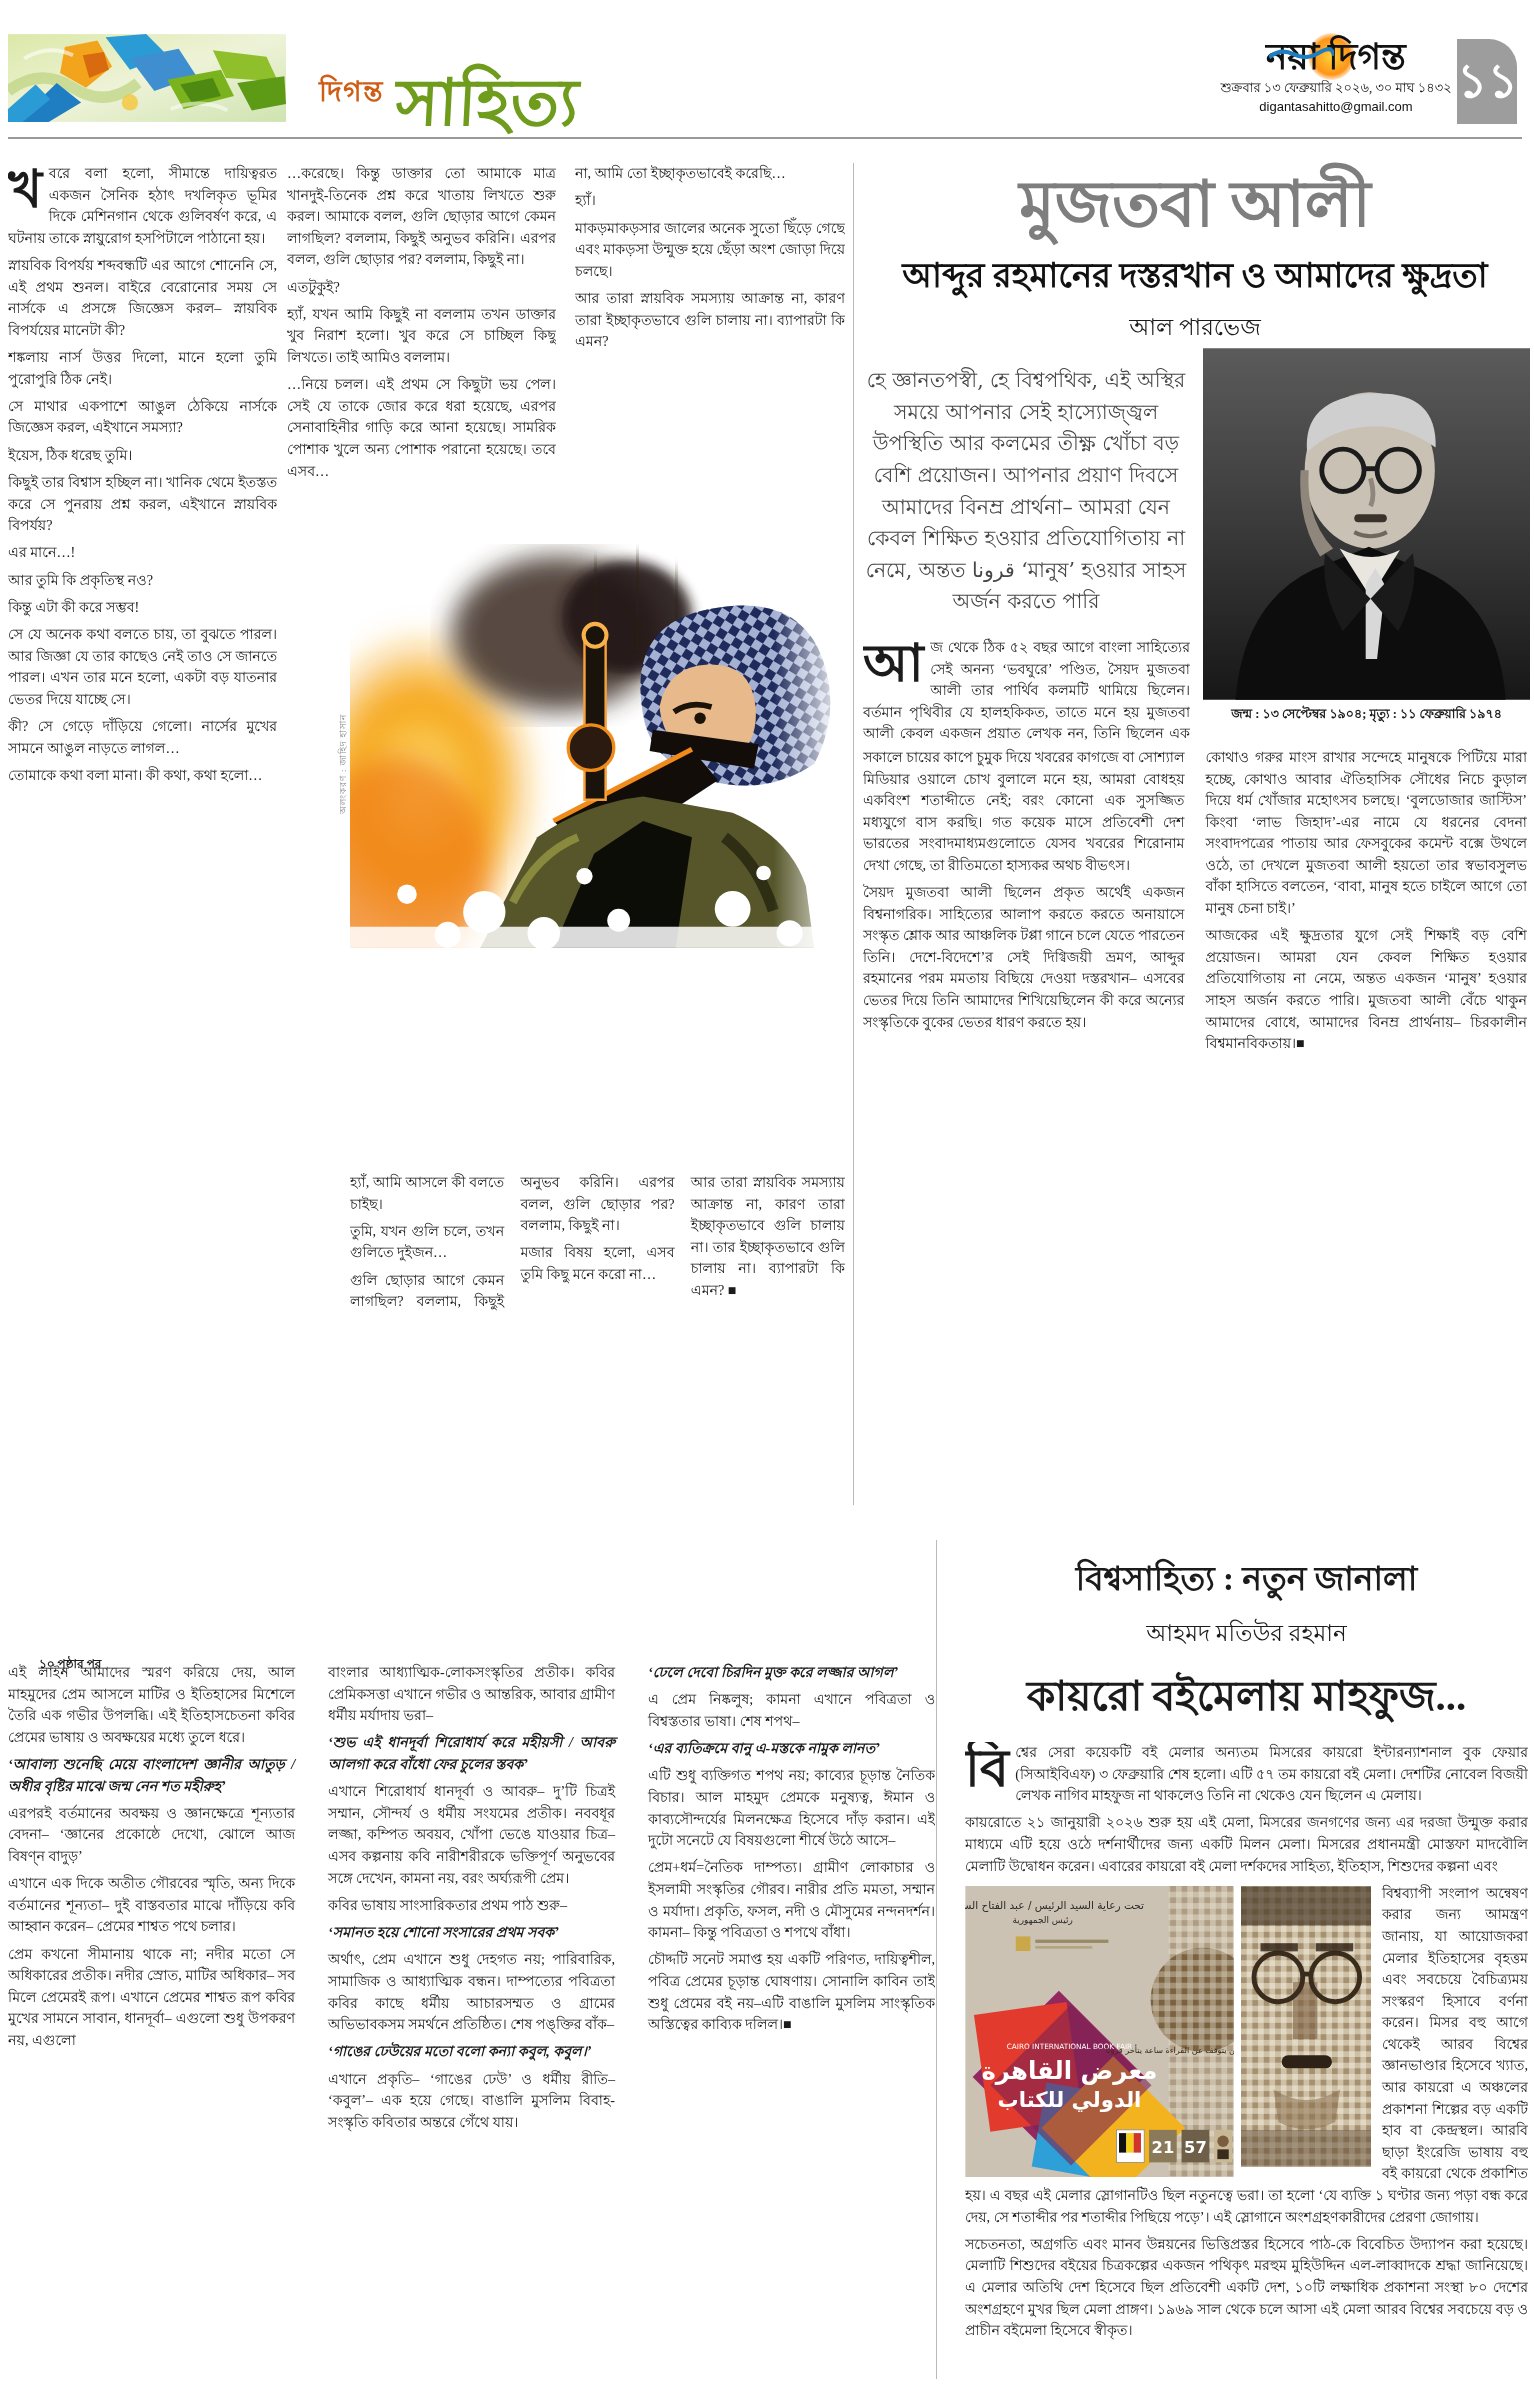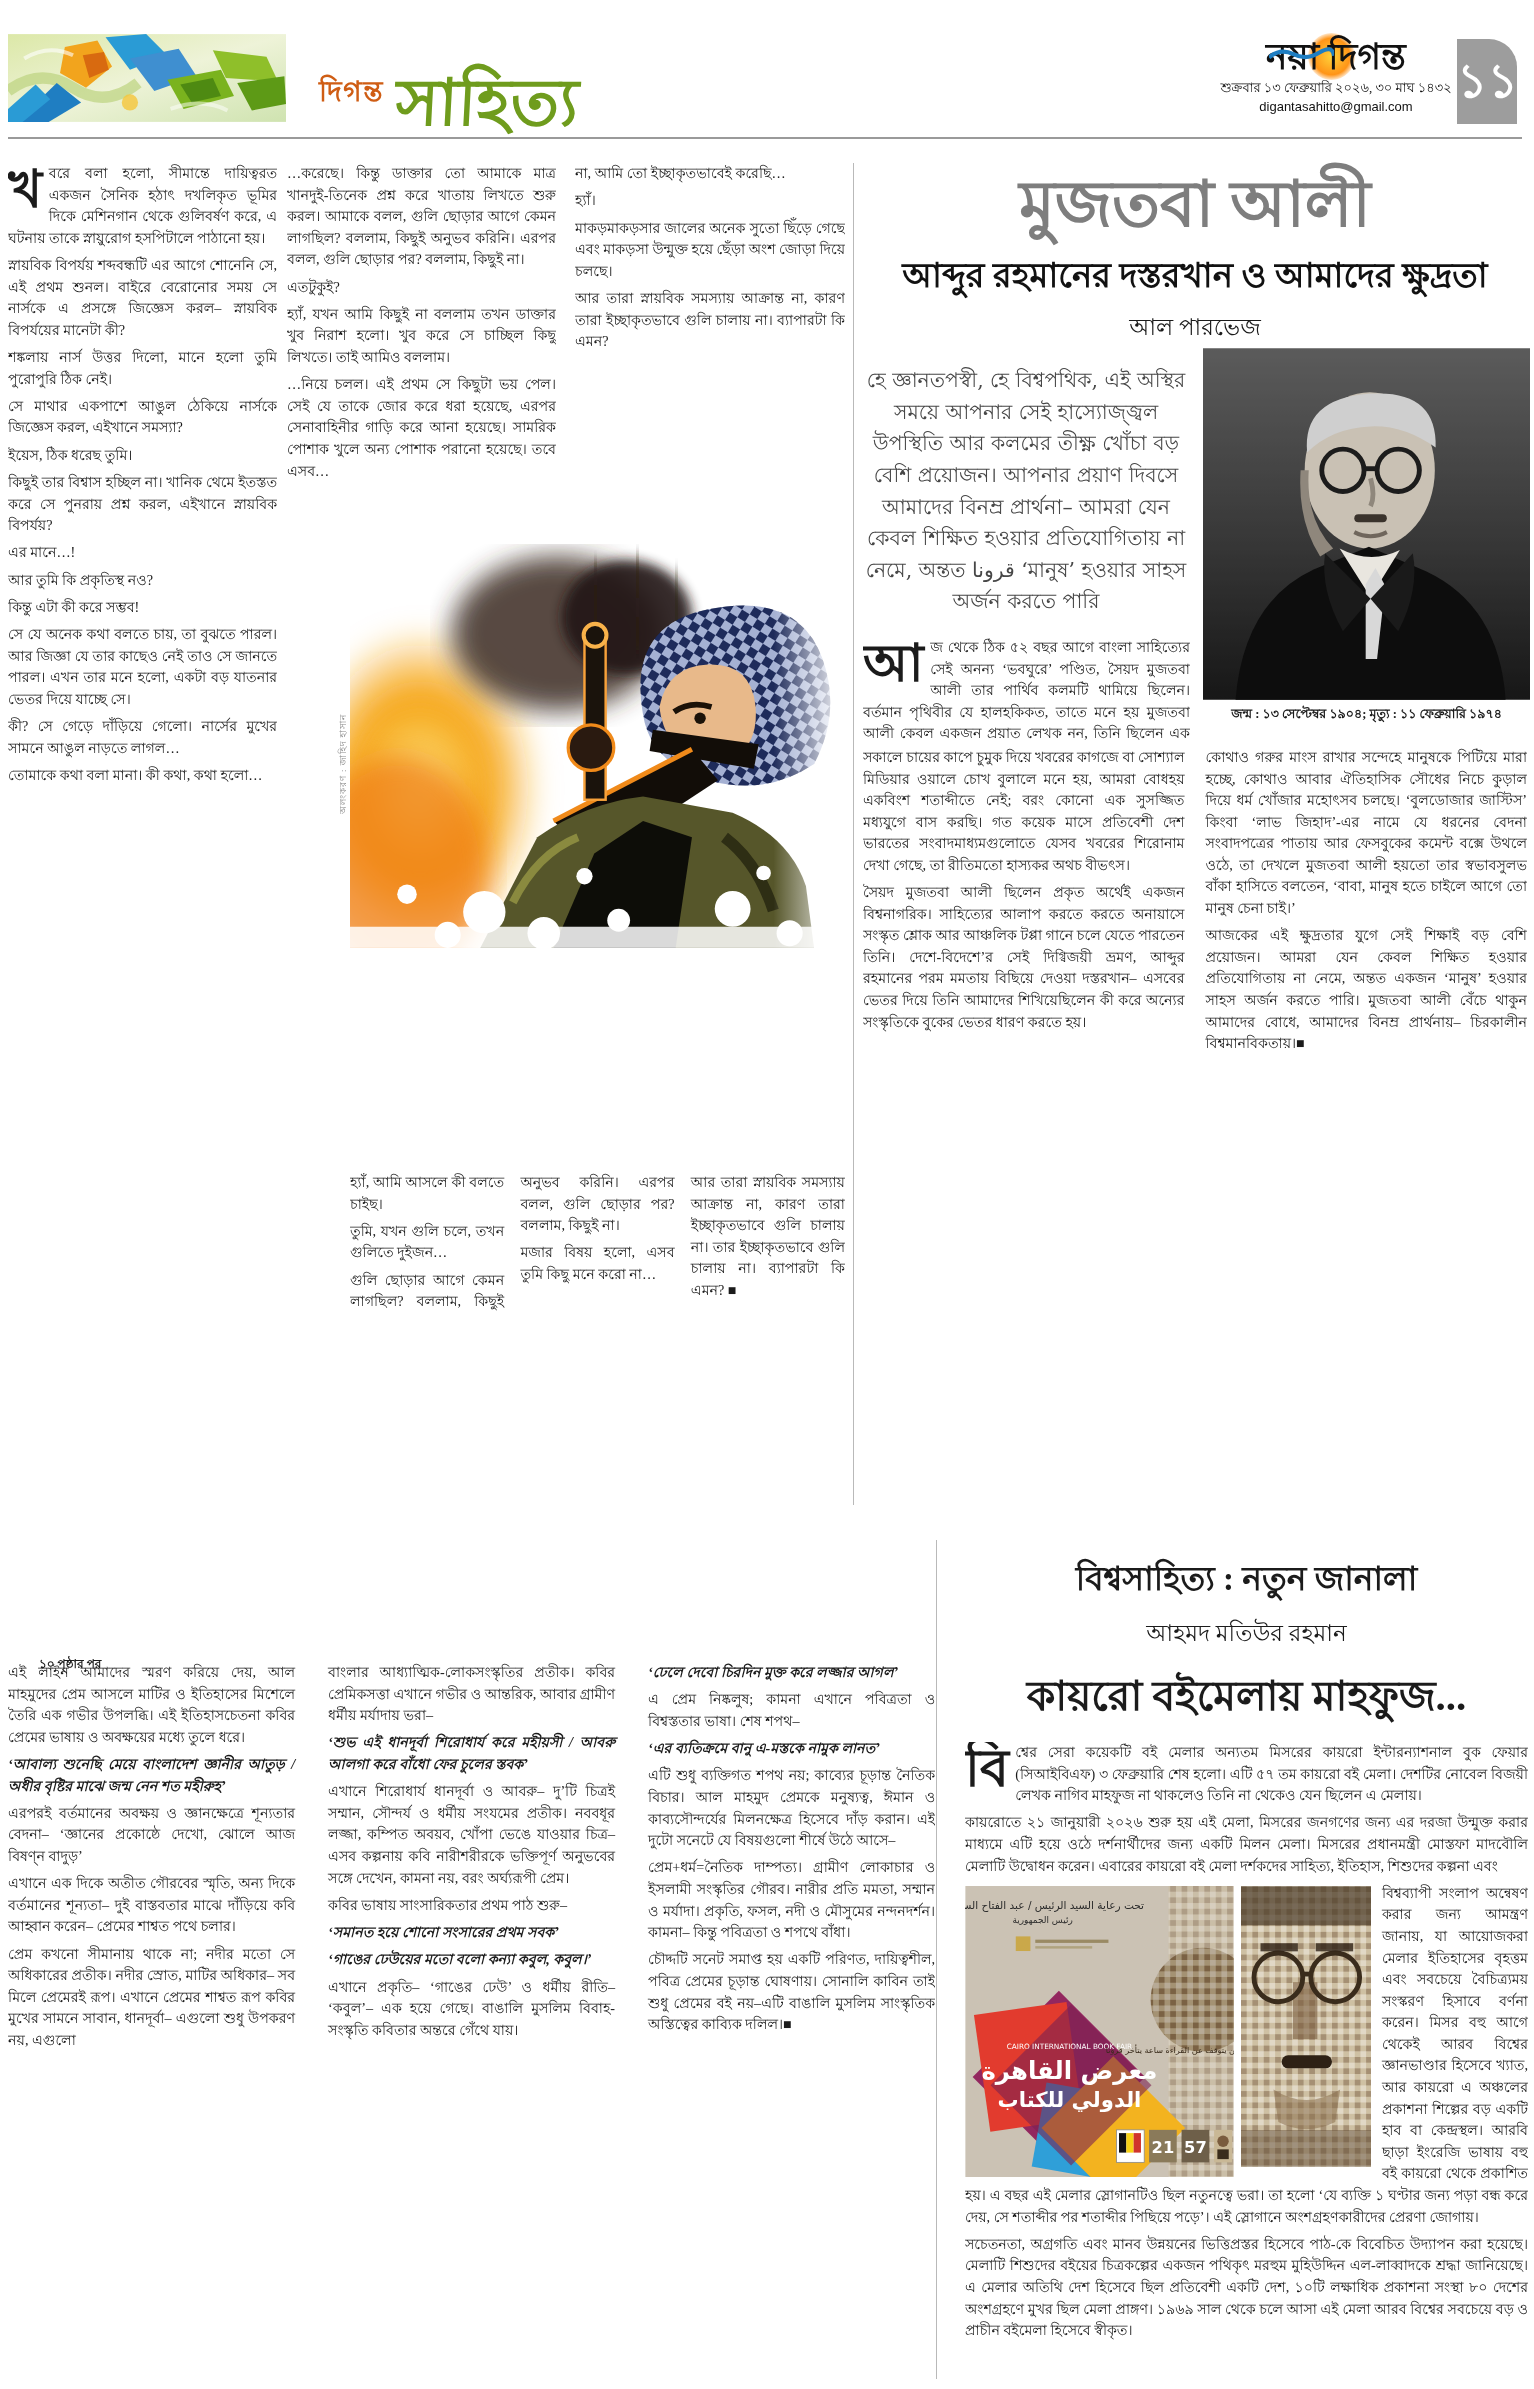--- a/index.html
+++ b/index.html
@@ -268,20 +268,21 @@
       <p>এরপরই বর্তমানের অবক্ষয় ও জ্ঞানক্ষেত্রে শূন্যতার বেদনা– ‘জ্ঞানের প্রকোষ্ঠে দেখো, ঝোলে আজ বিষণ্ন বাদুড়’</p>
       <p>এখানে এক দিকে অতীত গৌরবের স্মৃতি, অন্য দিকে বর্তমানের শূন্যতা– দুই বাস্তবতার মাঝে দাঁড়িয়ে কবি আহ্বান করেন– প্রেমের শাশ্বত পথে চলার।</p>
       <p>প্রেম কখনো সীমানায় থাকে না; নদীর মতো সে অধিকারের প্রতীক। নদীর স্রোত, মাটির অধিকার– সব মিলে প্রেমেরই রূপ। এখানে প্রেমের শাশ্বত রূপ কবির মুখের সামনে সাবান, ধানদূর্বা– এগুলো শুধু উপকরণ নয়, এগুলো</p>
     </div>
     <div class="bcol">
       <p>বাংলার আধ্যাত্মিক-লোকসংস্কৃতির প্রতীক। কবির প্রেমিকসত্তা এখানে গভীর ও আন্তরিক, আবার গ্রামীণ ধর্মীয় মর্যাদায় ভরা–</p>
       <p class="poem">‘শুভ এই ধানদূর্বা শিরোধার্য করে মহীয়সী / আবরু আলগা করে বাঁধো ফের চুলের স্তবক’</p>
       <p>এখানে শিরোধার্য ধানদূর্বা ও আবরু– দু’টি চিত্রই সম্মান, সৌন্দর্য ও ধর্মীয় সংযমের প্রতীক। নববধূর লজ্জা, কম্পিত অবয়ব, খোঁপা ভেঙে যাওয়ার চিত্র– এসব কল্পনায় কবি নারীশরীরকে ভক্তিপূর্ণ অনুভবের সঙ্গে দেখেন, কামনা নয়, বরং অর্ঘ্যরূপী প্রেম।</p>
       <p>কবির ভাষায় সাংসারিকতার প্রথম পাঠ শুরু–</p>
       <p class="poem">‘সমানত হয়ে শোনো সংসারের প্রথম সবক’</p>
+      <p>অর্থাৎ, প্রেম এখানে শুধু দেহগত নয়; পারিবারিক, সামাজিক ও আধ্যাত্মিক বন্ধন। দাম্পত্যের পবিত্রতা কবির কাছে ধর্মীয় আচারসম্মত ও গ্রামের অভিভাবকসম সমর্থনে প্রতিষ্ঠিত। শেষ পঙ্‌ক্তির বাঁক–</p>
       <p class="poem">‘গাঙের ঢেউয়ের মতো বলো কন্যা কবুল, কবুল।’</p>
       <p>এখানে প্রকৃতি– ‘গাঙের ঢেউ’ ও ধর্মীয় রীতি– ‘কবুল’– এক হয়ে গেছে। বাঙালি মুসলিম বিবাহ-সংস্কৃতি কবিতার অন্তরে গেঁথে যায়।</p>
     </div>
     <div class="bcol">
       <p class="poem">‘ঢেলে দেবো চিরদিন মুক্ত করে লজ্জার আগল’</p>
       <p>এ প্রেম নিষ্কলুষ; কামনা এখানে পবিত্রতা ও বিশ্বস্ততার ভাষা। শেষ শপথ–</p>
       <p class="poem">‘এর ব্যতিক্রমে বানু এ-মস্তকে নামুক লানত’</p>
       <p>এটি শুধু ব্যক্তিগত শপথ নয়; কাব্যের চূড়ান্ত নৈতিক বিচার। আল মাহমুদ প্রেমকে মনুষ্যত্ব, ঈমান ও কাব্যসৌন্দর্যের মিলনক্ষেত্র হিসেবে দাঁড় করান। এই দুটো সনেটে যে বিষয়গুলো শীর্ষে উঠে আসে–</p>
       <p>প্রেম+ধর্ম=নৈতিক দাম্পত্য। গ্রামীণ লোকাচার ও ইসলামী সংস্কৃতির গৌরব। নারীর প্রতি মমতা, সম্মান ও মর্যাদা। প্রকৃতি, ফসল, নদী ও মৌসুমের নন্দনদর্শন। কামনা– কিন্তু পবিত্রতা ও শপথে বাঁধা।</p>
       <p>চৌদ্দটি সনেট সমাপ্ত হয় একটি পরিণত, দায়িত্বশীল, পবিত্র প্রেমের চূড়ান্ত ঘোষণায়। সোনালি কাবিন তাই শুধু প্রেমের বই নয়–এটি বাঙালি মুসলিম সাংস্কৃতিক অস্তিত্বের কাব্যিক দলিল।■</p>

